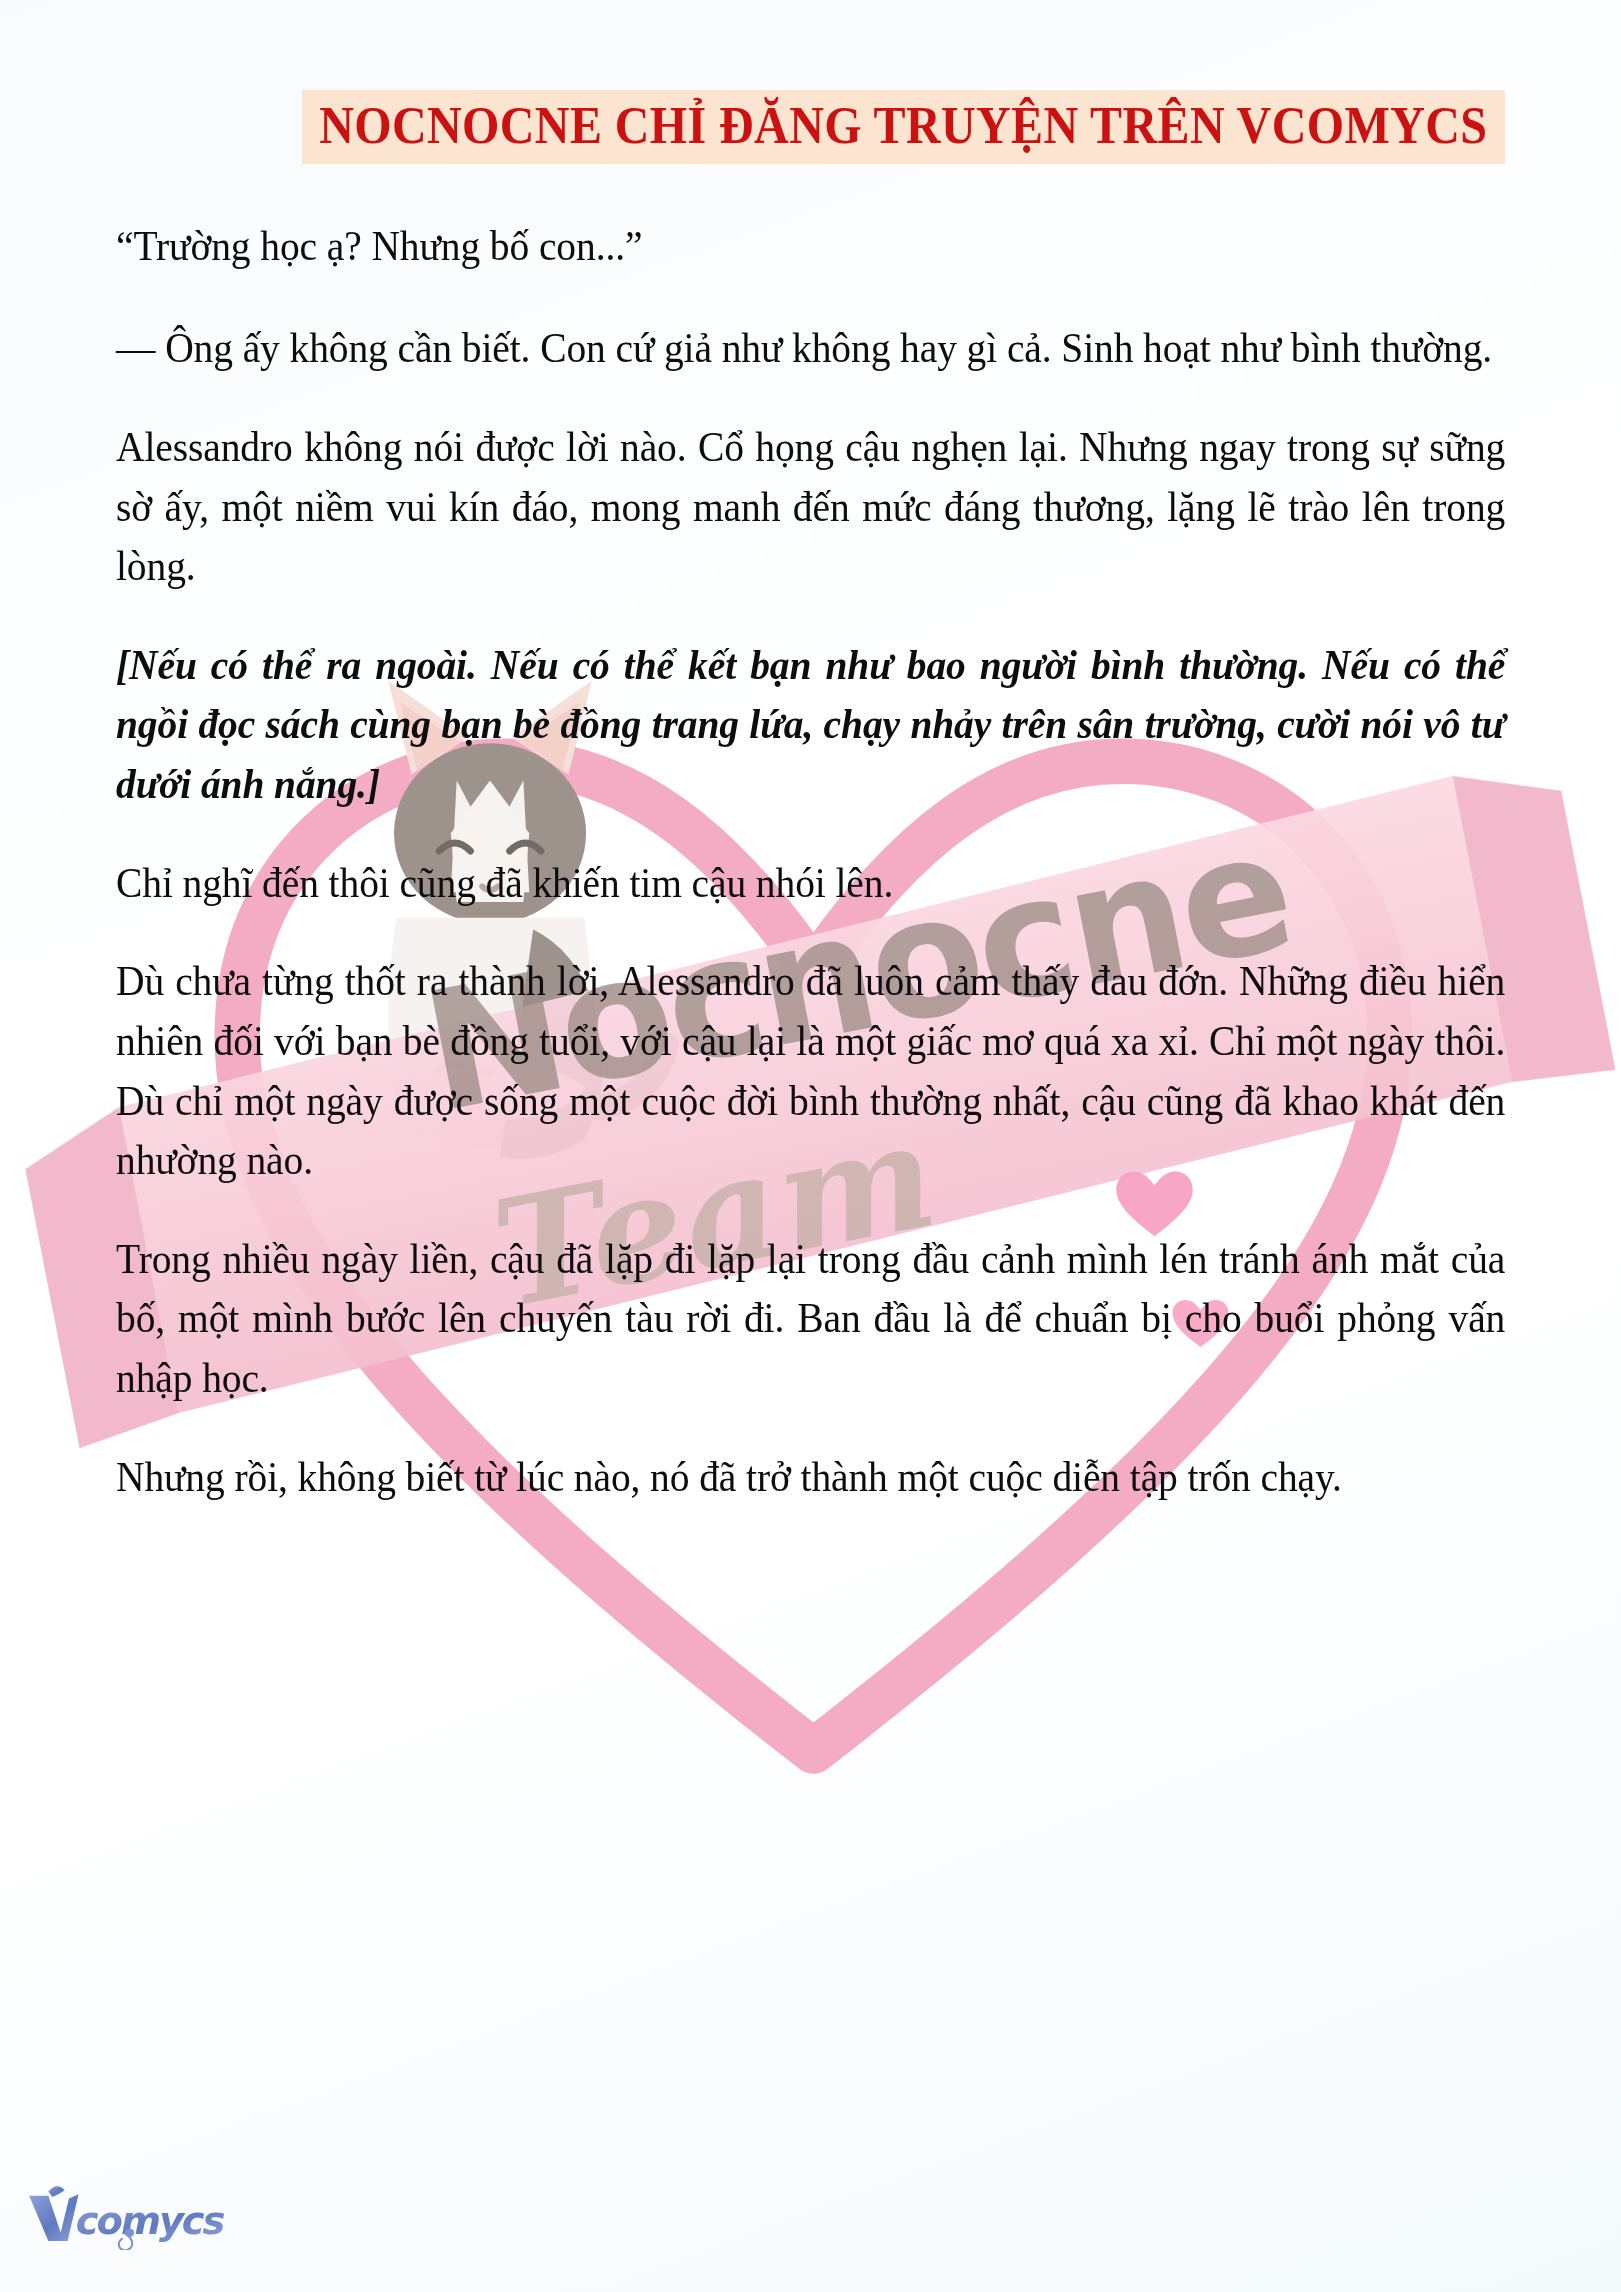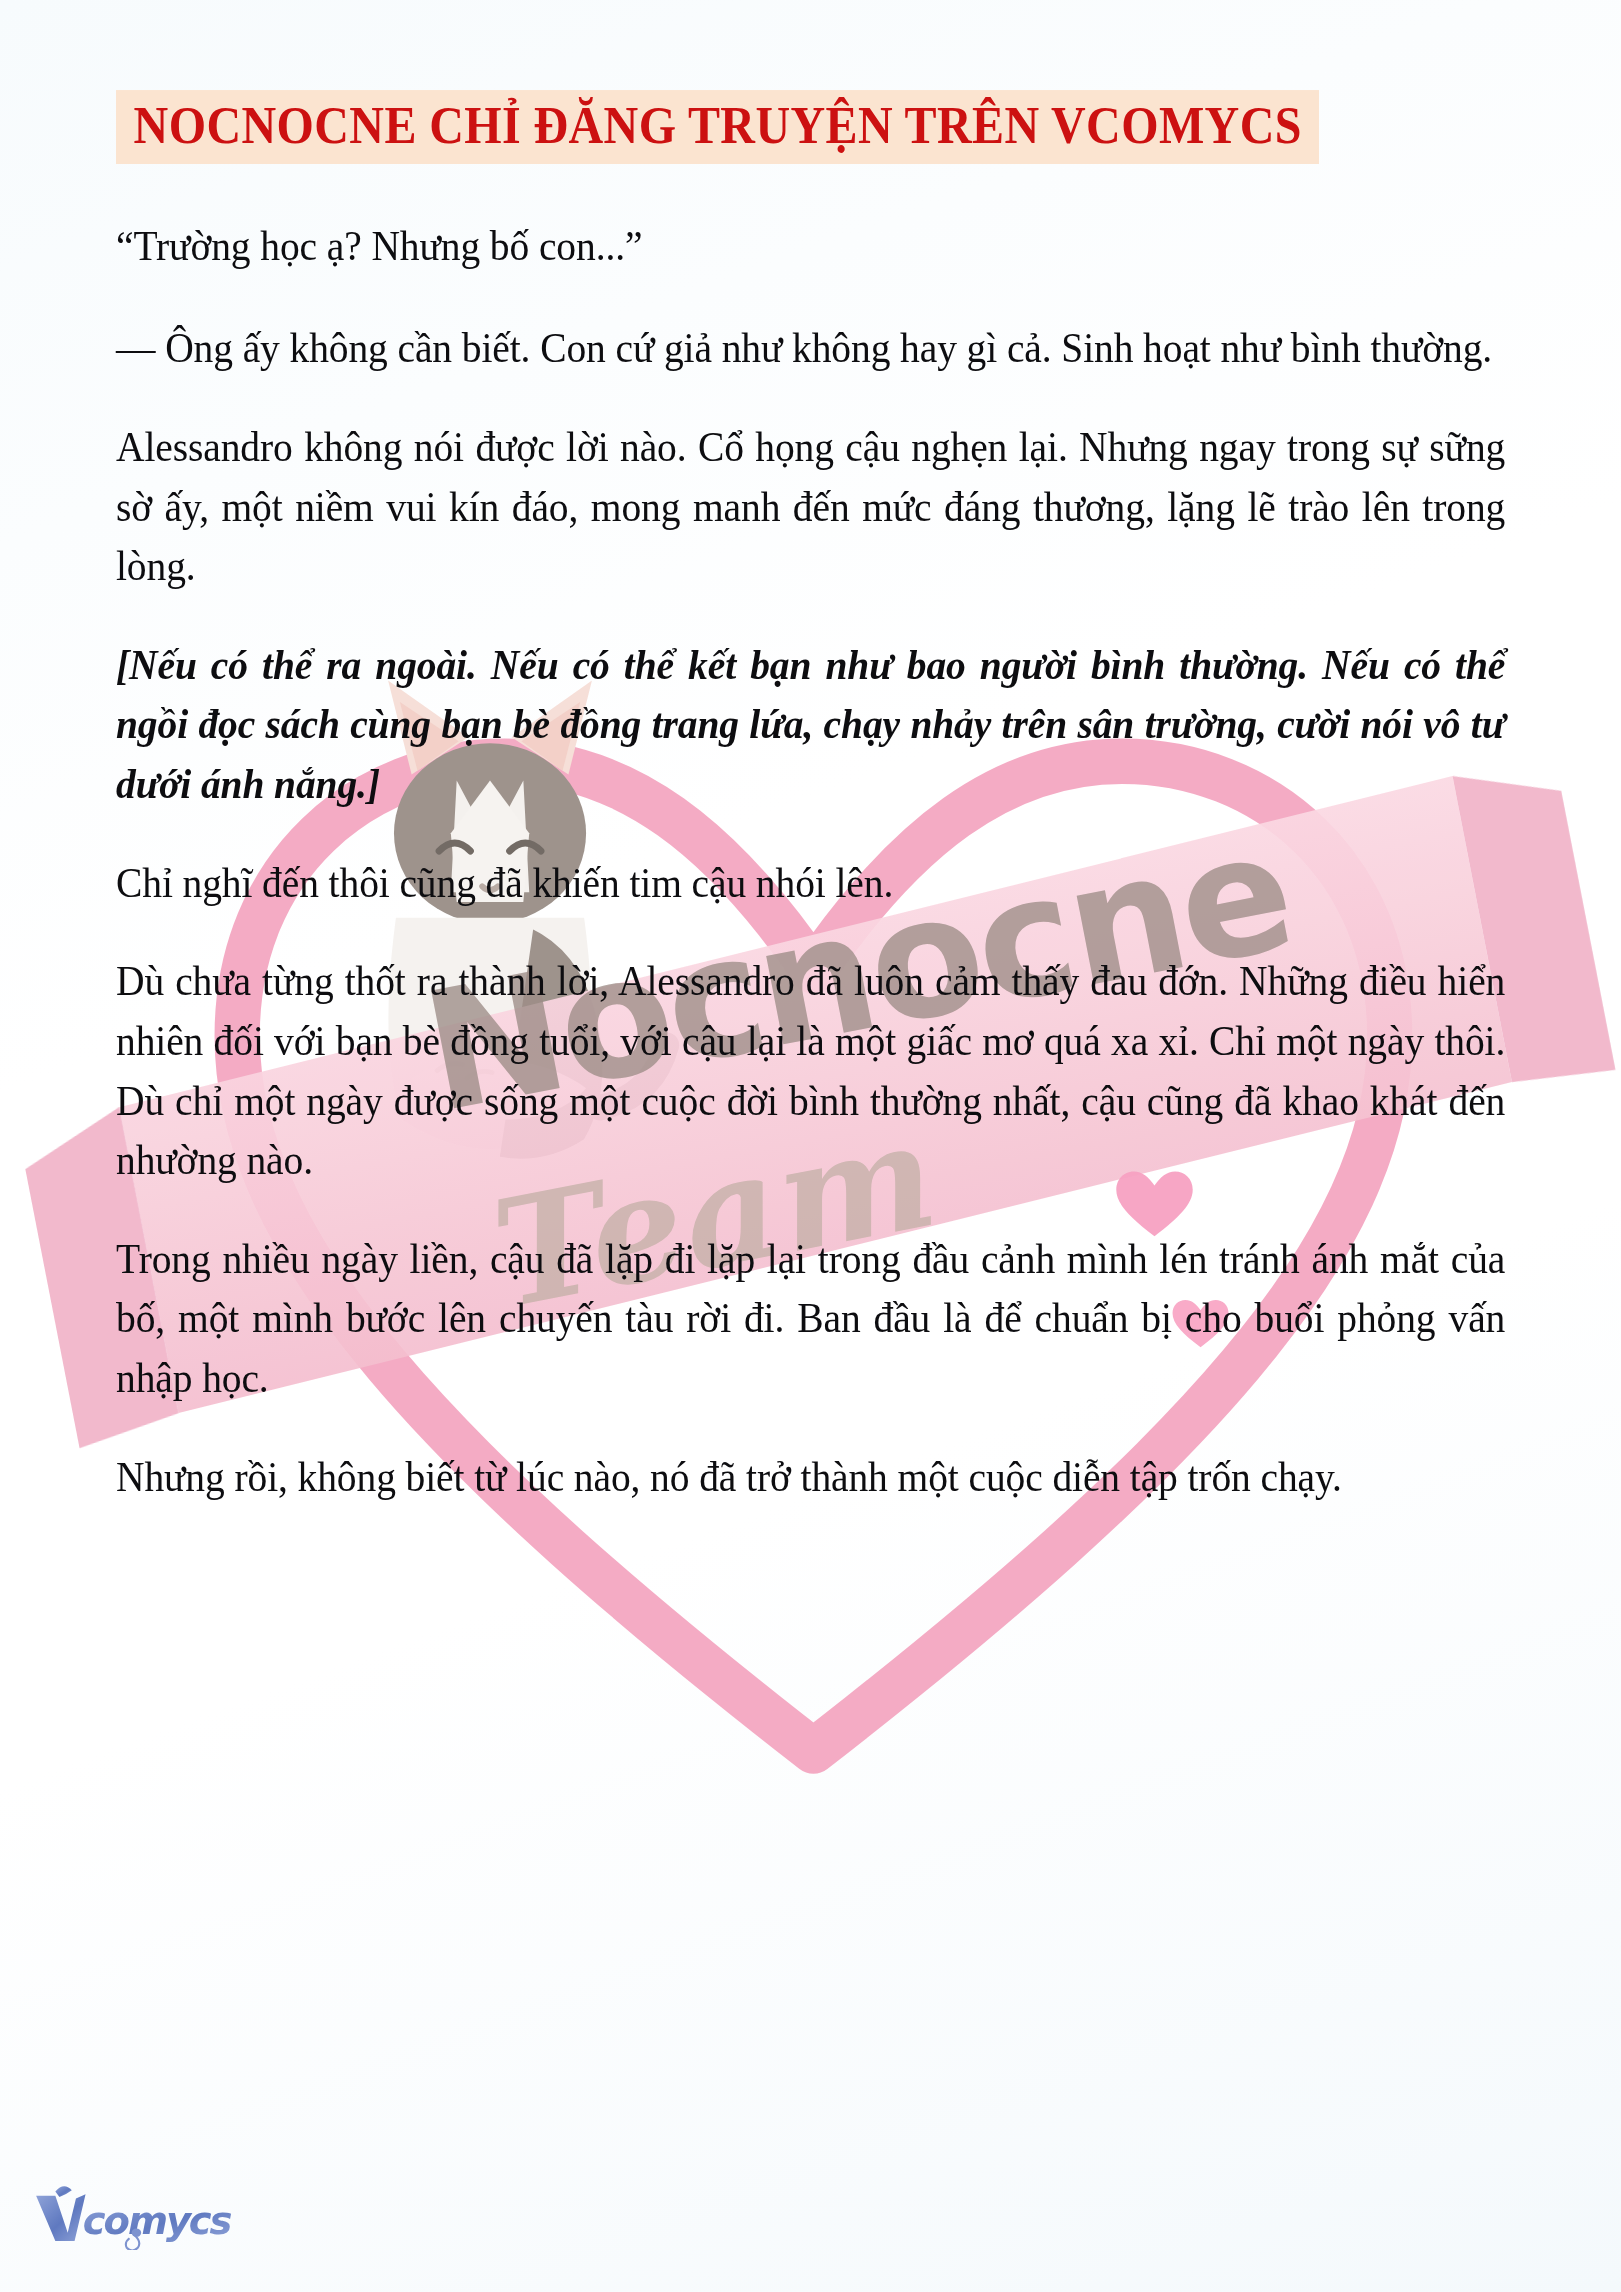--- a/index.html
+++ b/index.html
@@ -39,21 +39,21 @@
   
   #content {
     position: relative;
     z-index: 3;
     padding: 0 116px;
     box-sizing: border-box;
   }
 
   
   .header-wrap {
-    text-align: left;
+    text-align: right;
     margin-top: 94px;
     margin-bottom: 57px;
     line-height: 1;
   }
   .header-title {
     display: inline-block;
     background: #fbe4d0;
     color: #cc1111;
     font-family: "Liberation Serif", "DejaVu Serif", serif;
     font-weight: bold;
@@ -82,21 +82,21 @@
   .para.first { margin-bottom: 43px; }
   .para.em {
     font-style: italic;
     font-weight: bold;
   }
   .para.last { margin-bottom: 0; }
 
   
   #footer-logo {
     position: absolute;
-    left: 32px;
+    left: 25px;
     bottom: 43px;
     z-index: 4;
     width: 206px;
     height: 73px;
   }
   #footer-logo svg { display: block; width: 100%; height: 100%; }
 </style>
 </head>
 <body>
 

